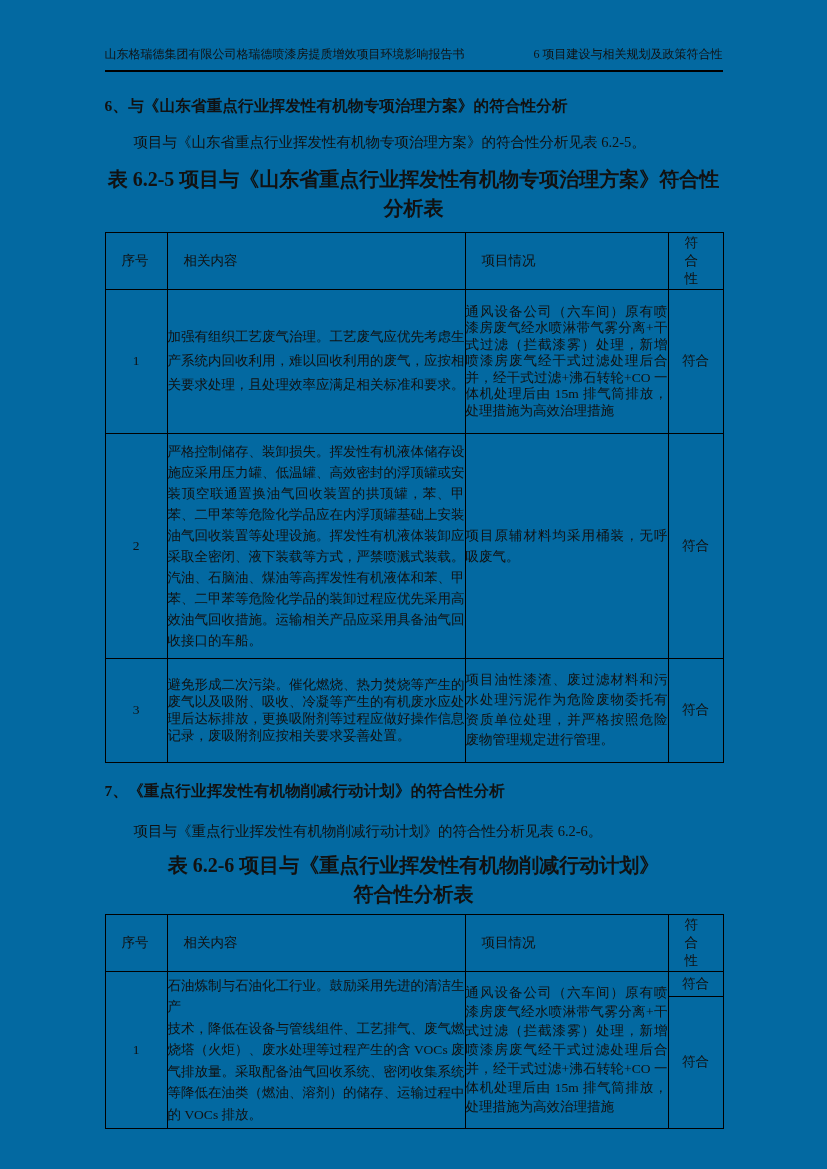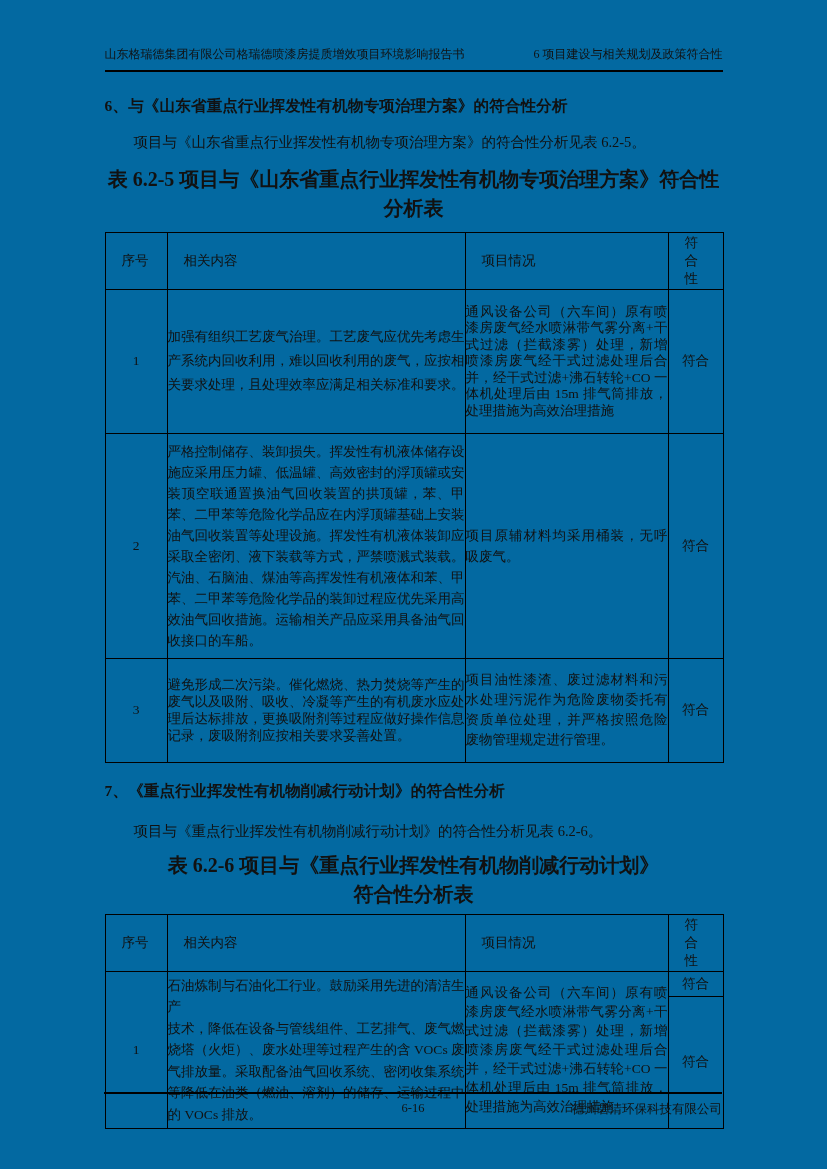--- a/index.html
+++ b/index.html
@@ -178,17 +178,13 @@
         <td class="cell-conf">符合</td>
       </tr>
       <tr class="t2-sub2">
         <td class="cell-conf">符合</td>
       </tr>
     </tbody>
       </table>
 
   </div>
 
-  <div class="doc-footer">
-    <span class="page-num">6-16</span>
-    <span class="company">德州碧清环保科技有限公司</span>
-  </div>
 </div>
 
 </body></html>

